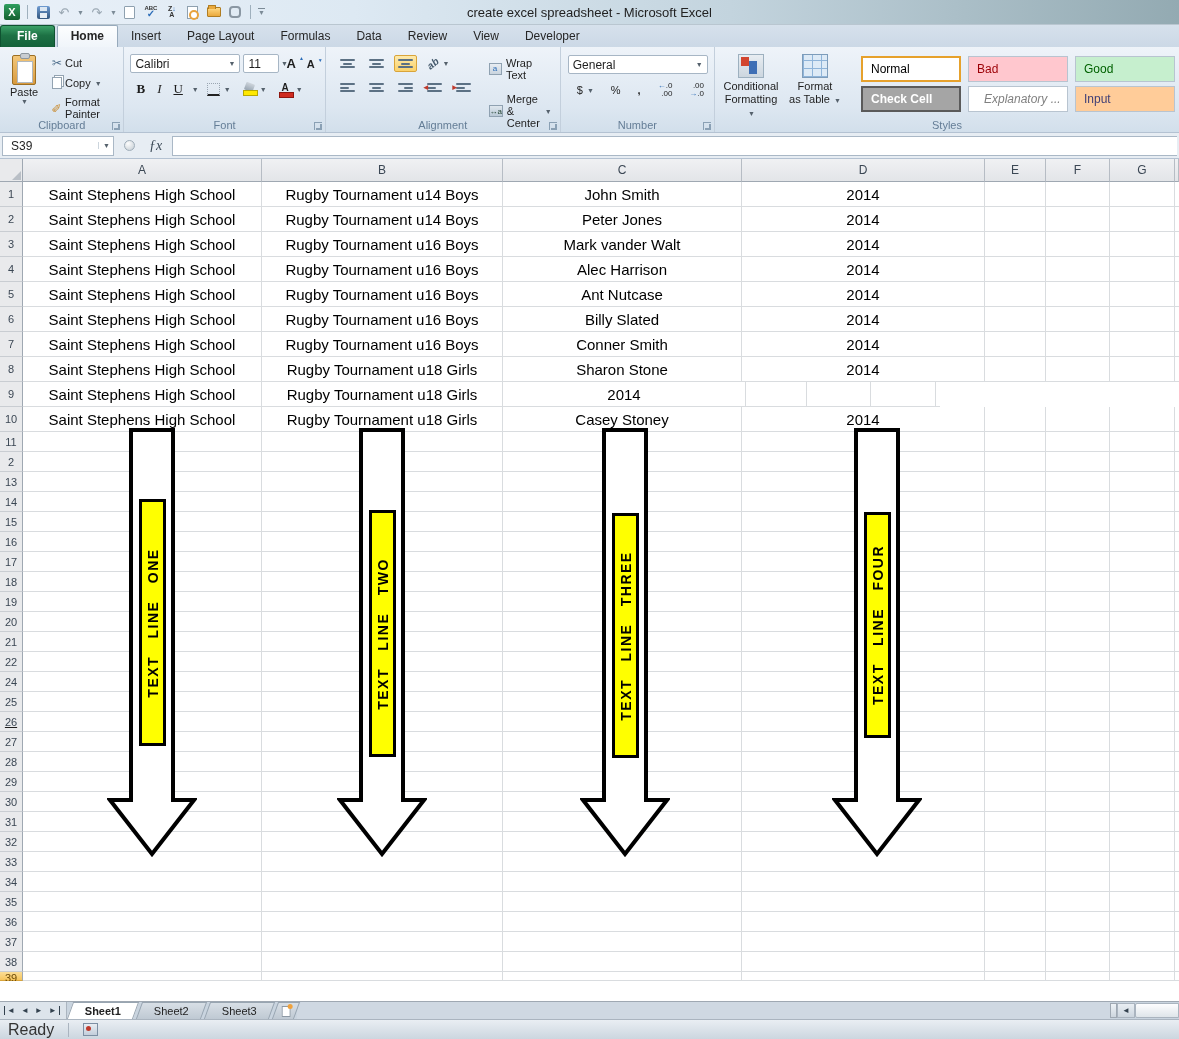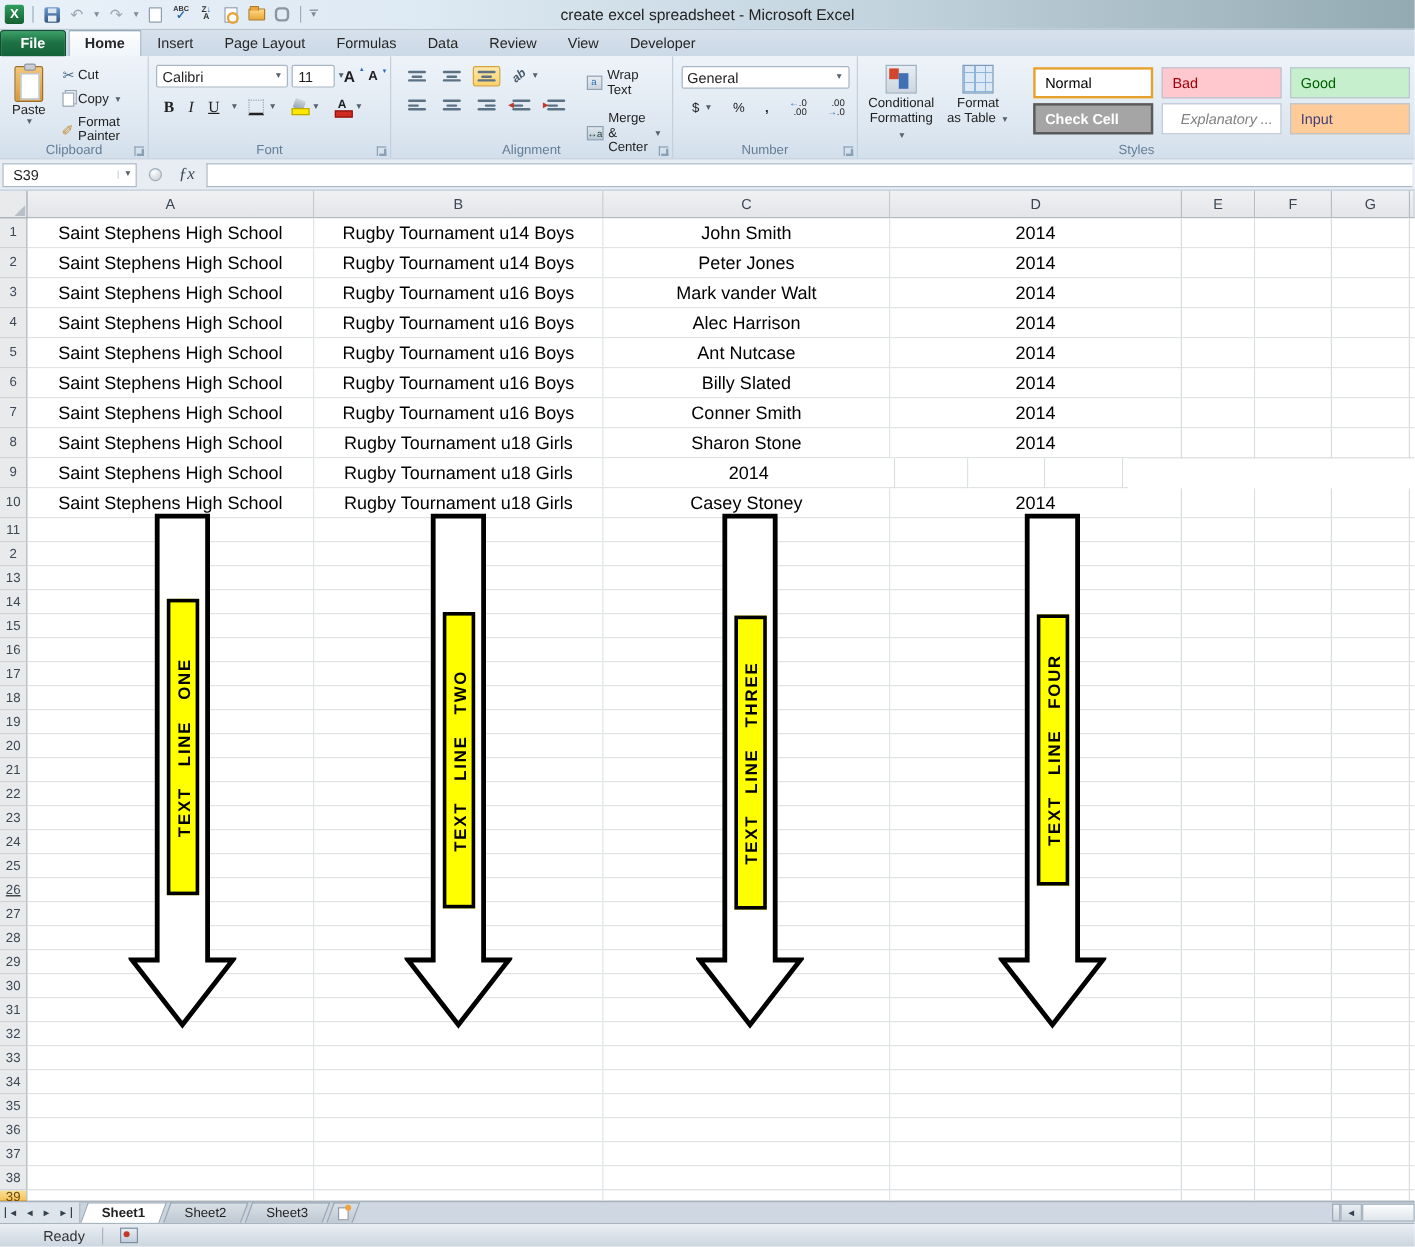--- a/index.html
+++ b/index.html
@@ -163,21 +163,21 @@
     background:linear-gradient(#d8dfe6,#bfc9d3); border:1px solid #98a5b1; border-bottom:none; margin-left:3px; }
   .ins-ic { width:9px; height:11px; background:#fff; border:1px solid #8d99a5; position:relative; transform:skewX(20deg); }
   .ins-ic:after { content:""; position:absolute; right:-3px; top:-3px; width:5px; height:5px; background:#f0a23c; border-radius:50%; }
   .tab-fill { flex:1; background:#cfd8e2; }
   .hsplit { width:7px; background:linear-gradient(#eef2f6,#cdd6de); border:1px solid #9fa8b2; margin:1px 0; }
   .hscroll-left { width:18px; display:flex; align-items:center; justify-content:center; font-size:8px; color:#33414e; background:linear-gradient(#e9eef3,#ccd5de); border:1px solid #aab4bf; margin:1px 0; }
   .hscroll-thumb { width:44px; background:linear-gradient(#fdfdfe,#dfe5ea); border:1px solid #aab4bf; margin:1px 0; border-radius:2px 0 0 2px; }
 
   
   .statusbar { height:20px; background:linear-gradient(#e9eef3,#ccd6df); border-top:1px solid #aab4bf; display:flex; align-items:center; padding-left:8px; gap:14px; }
-  .status-text { font-size:12px; color:#333;margin-left:28px; }
+  .status-text { font-size:16px; color:#333; }
   .macro-ic { width:15px; height:13px; background:linear-gradient(#e8edf2,#c3cedb); border:1px solid #7d8fa3; position:relative; }
   .macro-ic:after { content:""; position:absolute; left:2px; top:2px; width:5px; height:5px; background:#c0392b; border-radius:50%; }
   .sb-sep { width:1px; height:14px; background:#aab4bf; }
 </style>
 </head>
 <body>
 
 <div class="app">
 
   <div class="titlebar">
@@ -683,31 +683,20 @@
           <div class="cell c0"></div>
           <div class="cell c1"></div>
           <div class="cell c2"></div>
           <div class="cell c3"></div>
           <div class="cell c4"></div>
           <div class="cell c5"></div>
           <div class="cell c6"></div>
           <div class="cell c7"></div>
         </div>
         <div class="srow" style="height: 20px;">
-          <div class="rownum">23</div>
-          <div class="cell c0"></div>
-          <div class="cell c1"></div>
-          <div class="cell c2"></div>
-          <div class="cell c3"></div>
-          <div class="cell c4"></div>
-          <div class="cell c5"></div>
-          <div class="cell c6"></div>
-          <div class="cell c7"></div>
-        </div>
-        <div class="srow" style="height: 20px;">
           <div class="rownum">24</div>
           <div class="cell c0"></div>
           <div class="cell c1"></div>
           <div class="cell c2"></div>
           <div class="cell c3"></div>
           <div class="cell c4"></div>
           <div class="cell c5"></div>
           <div class="cell c6"></div>
           <div class="cell c7"></div>
         </div>

